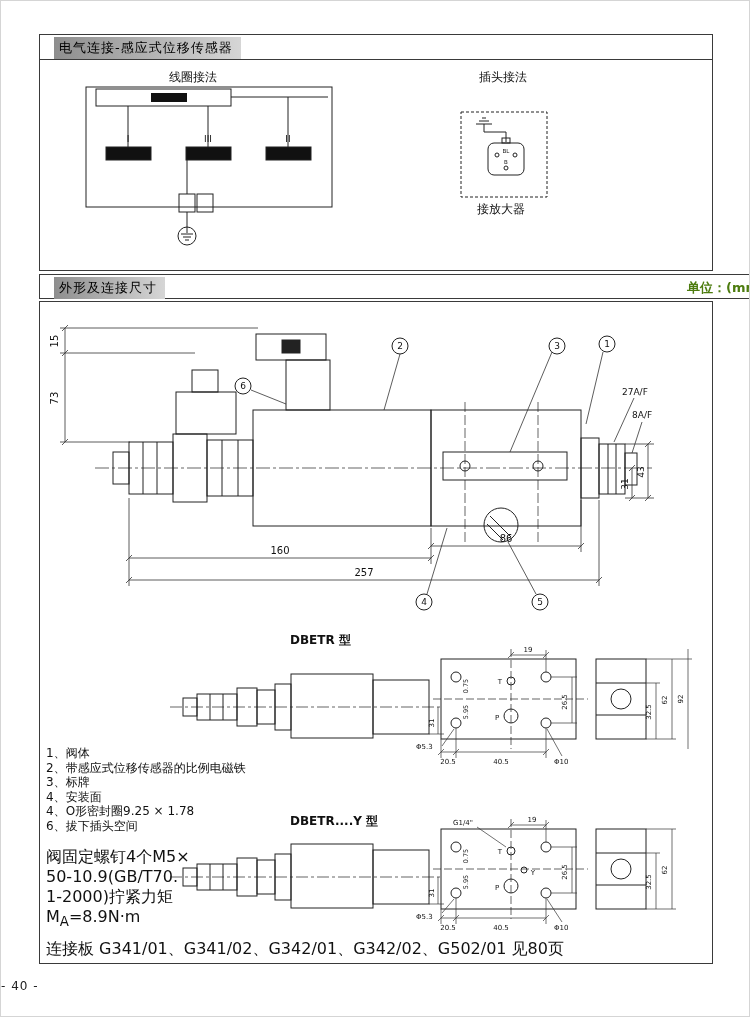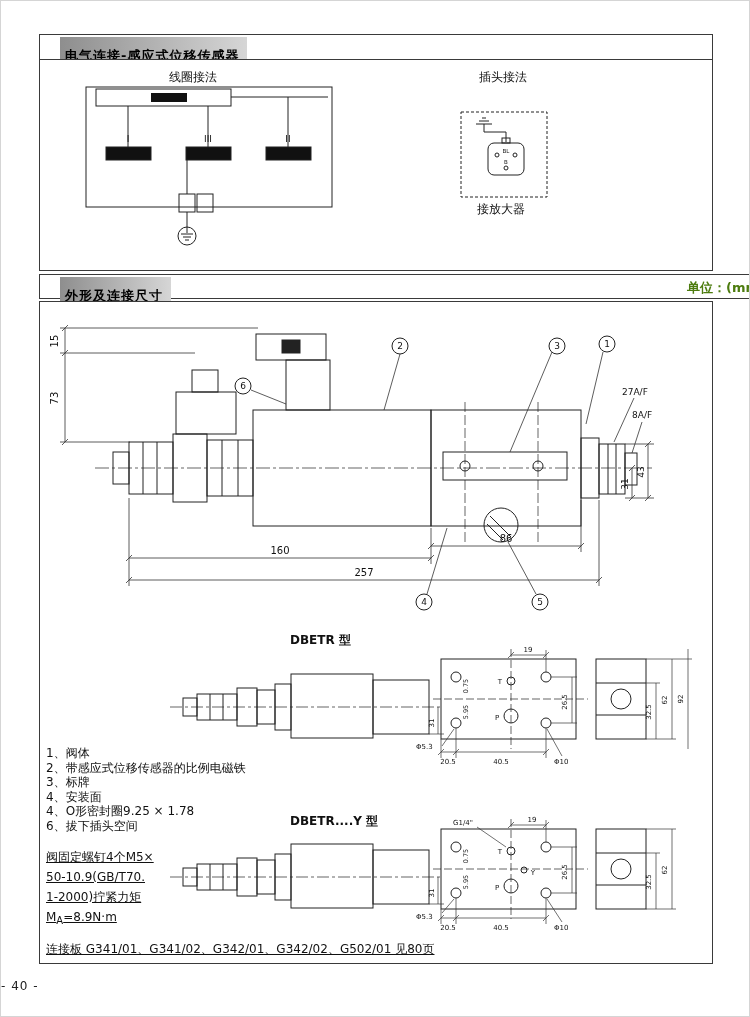--- a/index.html
+++ b/index.html
@@ -4,27 +4,27 @@
 <style>
   * { margin:0; padding:0; box-sizing:border-box; }
   html,body { background:#ececec; }
   body { font-family:"DejaVu Sans","Liberation Sans",sans-serif; }
   .page { position:relative; width:750px; height:1017px; background:#fff; border:1px solid #d5d5d5; overflow:hidden; }
   .box { position:absolute; border:1px solid #3a3a3a; background:#fff; }
   .title-box  { left:38px; top:33px;  width:674px; height:26px; }
   .diagrams-box { left:38px; top:58px; width:674px; height:212px;text-align:right; }
   .title-box2 { left:38px; top:273px; width:739px; height:25px; }
   .main-box   { left:38px; top:300px; width:674px; height:663px; }
-  .hl { position:absolute; left:20px; top:2px; font-size:13px; font-weight:bold; color:#000;
-        background:linear-gradient(90deg,#8e8e8e,#d6d6d6); padding:10px 8px 2px 5px; letter-spacing:1px; white-space:nowrap; }
+  .hl { position:absolute; left:14px; top:2px; font-size:13px; font-weight:normal; color:#000;
+        background:linear-gradient(90deg,#8e8e8e,#d6d6d6); padding:2px 8px 2px 5px; letter-spacing:1px; white-space:nowrap; }
   .unit { position:absolute; right:12px; top:4px; font-size:13px; font-weight:bold; color:#4d7c0f; }
   .lbl { position:absolute; font-size:12px; color:#111; white-space:nowrap; }
   .center { text-align:left; }
   .legend { position:absolute; font-size:12px; line-height:14.5px; color:#111; white-space:nowrap; }
-  .note { position:absolute; font-size:12px; line-height:20px; color:#111; white-space:nowrap;text-decoration:underline; }
+  .note { position:absolute; font-size:16px; line-height:20px; color:#111; white-space:nowrap; }
   .footer { position:absolute; top:978px; left:0; width:100%; text-align:left; font-size:12px; color:#222; letter-spacing:1px; }
   svg { position:absolute; overflow:visible; }
   svg text { font-family:"DejaVu Sans","Liberation Sans",sans-serif; fill:#111; }
 </style>
 </head>
 <body>
 
 <div class="page">
 
   <div class="box title-box">

